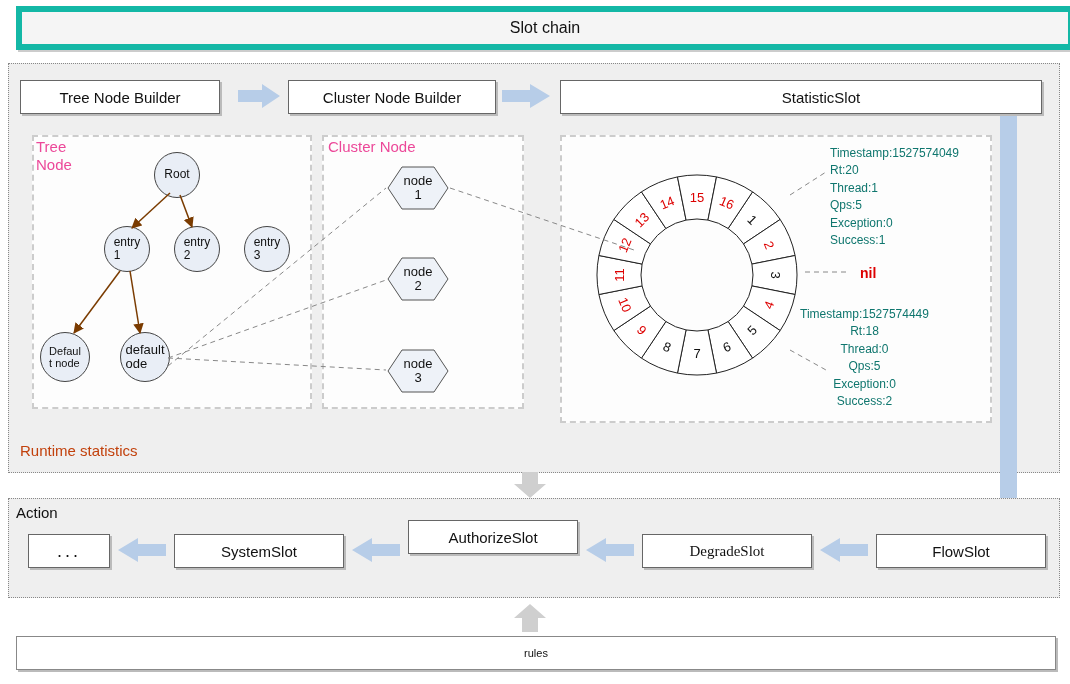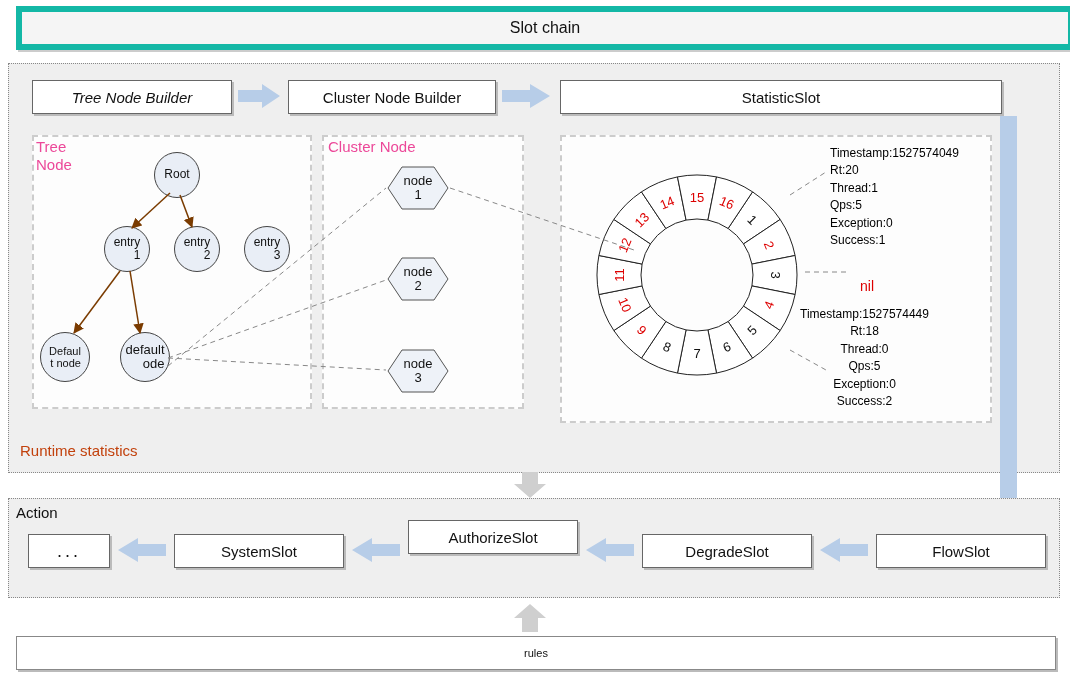--- a/index.html
+++ b/index.html
@@ -45,39 +45,39 @@
     font-size: 15px;
     color: #ec4899;
   }
   
   .circle {
     position: absolute;
     border: 1px solid #444;
     background: #e9eef6;
     border-radius: 50%;
     display: flex; align-items: center; justify-content: center;
-    text-align: right;
+    text-align: left;
     font-size: 12px;
     line-height: 1.1;
   }
   
   .hex {
     position: absolute;
     width: 64px; height: 46px;
     display: flex; align-items: center; justify-content: center;
     font-size: 13px; text-align: center; line-height: 1.1;
   }
   .hex svg { position: absolute; left:0; top:0; }
   .hex span { position: relative; z-index: 2; }
   
   .ring { position: absolute; }
   .stats-block {
     position: absolute;
     font-size: 12px;
-    color: #000000;
+    color: #0f766e;
     line-height: 1.45;
     white-space: pre;
   }
   .nil-label { position: absolute; font-size: 14px; color: #d00; }
   .runtime-label { position: absolute; font-size: 15px; color: #c2410c; }
   
   .action-container {
     position: absolute;
     left: 8px; top: 498px; width: 1050px; height: 98px;
     border: 1px dotted #888;
@@ -100,27 +100,27 @@
 </style>
 </head>
 <body>
 
 <div class="title-box">
   <span>Slot chain</span>
 </div>
 
 <div class="dotted-container"></div>
 
-<div class="builder-box" style="left:32px; top:80px; width:198px;font-style:italic;">
+<div class="builder-box" style="left:20px; top:80px; width:198px;">
   <span>Tree Node Builder</span>
 </div>
 <div class="builder-box" style="left:288px; top:80px; width:206px;">
   <span>Cluster Node Builder</span>
 </div>
-<div class="builder-box" style="left:560px; top:80px; width:440px;">
+<div class="builder-box" style="left:560px; top:80px; width:440px;padding-left:40px;">
   <span>StatisticSlot</span>
 </div>
 
 <svg class="arrow-right" style="left:236px; top:80px; width:48px; height:32px;">
   <polygon points="2,10 26,10 26,4 44,16 26,28 26,22 2,22" fill="#b7cde8"></polygon>
 </svg>
 <svg class="arrow-right" style="left:500px; top:80px; width:54px; height:32px;">
   <polygon points="2,10 30,10 30,4 50,16 30,28 30,22 2,22" fill="#b7cde8"></polygon>
 </svg>
 
@@ -232,21 +232,21 @@
   <line x1="805" y1="272" x2="850" y2="272" stroke="#888" stroke-width="1" stroke-dasharray="5,4"></line>
   <line x1="790" y1="350" x2="826" y2="370" stroke="#888" stroke-width="1" stroke-dasharray="5,4"></line>
 </svg>
 
 <div class="stats-block" style="left:830px; top:145px;" id="stats1">Timestamp:1527574049
 Rt:20
 Thread:1
 Qps:5
 Exception:0
 Success:1</div>
-<div class="nil-label" style="left:860px; top:278px;">nil</div>
+<div class="nil-label" style="left:860px; top:265px;font-weight:bold;">nil</div>
 <div class="stats-block" style="left:800px; top:306px;text-align:center;" id="stats2">Timestamp:1527574449
 Rt:18
 Thread:0
 Qps:5
 Exception:0
 Success:2</div>
 
 <div class="runtime-label" style="left:20px; top:442px;">Runtime statistics</div>
 
 <svg style="position:absolute; left:1000px; top:116px; width:60px; height:420px;">
@@ -257,21 +257,21 @@
 <svg style="position:absolute; left:510px; top:472px; width:40px; height:30px;">
   <polygon points="12,0 28,0 28,12 36,12 20,26 4,12 12,12" fill="#cfcfcf"></polygon>
 </svg>
 
 <div class="action-container"></div>
 <div class="action-label">Action</div>
 
 <div class="slot-box" style="left:876px; top:534px; width:168px;">
   <span>FlowSlot</span>
 </div>
-<div class="slot-box" style="left:642px; top:534px; width:168px;">
+<div class="slot-box" style="left:642px; top:534px; width:168px;font-family:Liberation Serif, serif;">
   <span>DegradeSlot</span>
 </div>
 <div class="slot-box" style="left:408px; top:520px; width:168px;">
   <span>AuthorizeSlot</span>
 </div>
 <div class="slot-box" style="left:174px; top:534px; width:168px;">
   <span>SystemSlot</span>
 </div>
 <div class="slot-box" style="left:28px; top:534px; width:80px; font-size:18px; letter-spacing:3px;">
   <span>...</span>

